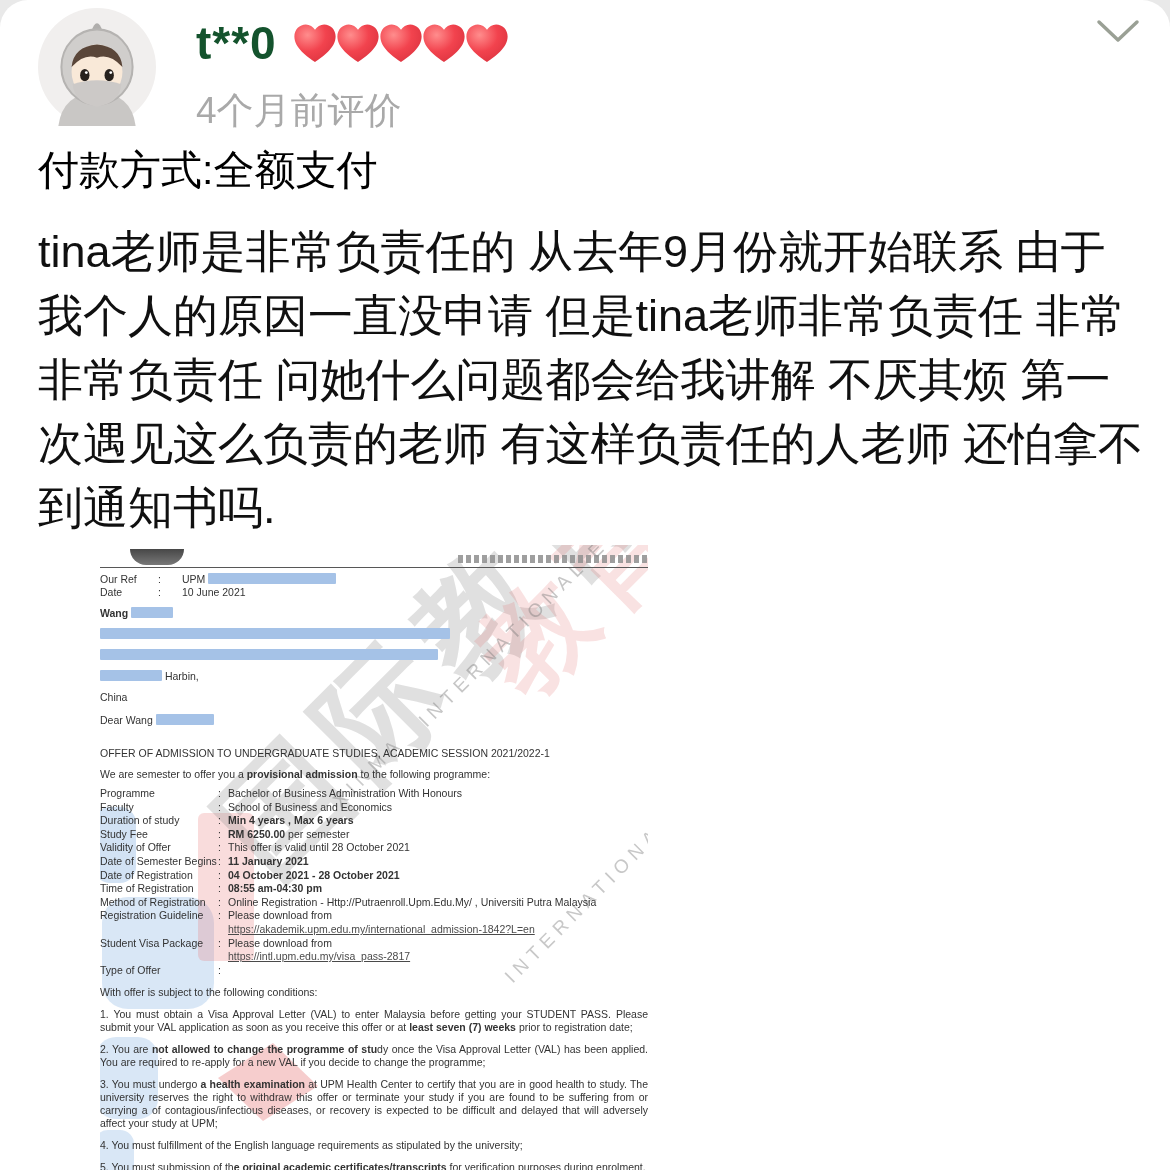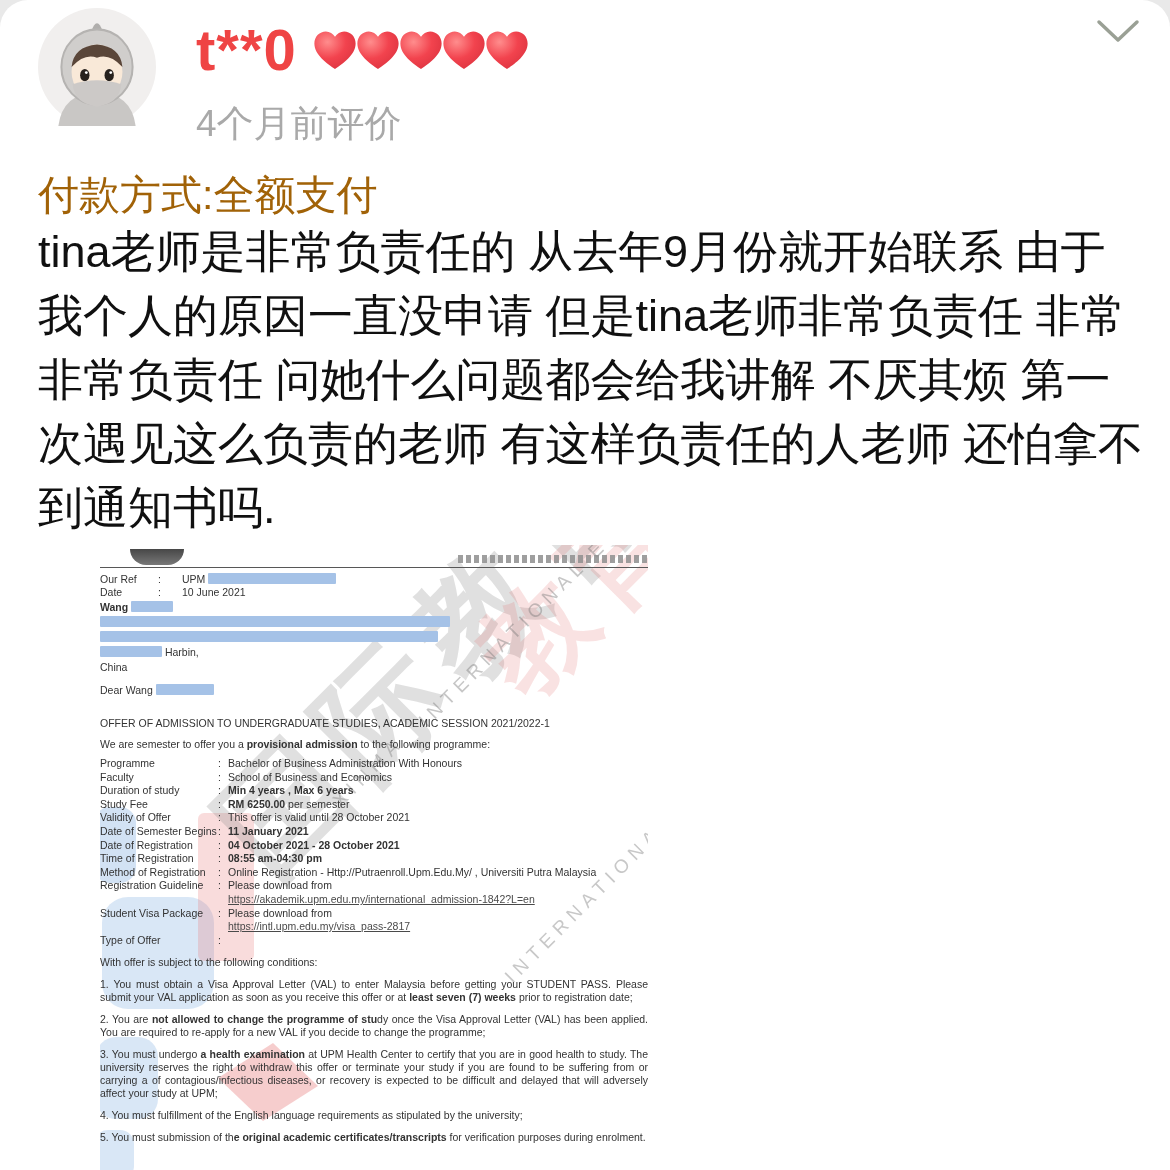--- a/index.html
+++ b/index.html
@@ -3,39 +3,39 @@
 <meta charset="utf-8">
 <style>
   html,body{margin:0;padding:0;background:#e9e9e9;font-family:"Liberation Sans","DejaVu Sans",sans-serif;}
   .card{position:relative;width:1170px;height:1170px;background:#ffffff;border-radius:28px 28px 0 0;overflow:hidden;}
 
   
   .hdr{position:absolute;top:8px;left:38px;display:flex;}
   .avatar{width:118px;height:118px;flex:none;}
   .hdr-text{margin-left:40px;padding-top:8px;}
   .name-row{display:flex;align-items:center;}
-  .username{font-size:58px;font-weight:bold;color:#ef4444;letter-spacing:1px;}
+  .username{font-size:46px;font-weight:bold;color:#14532d;letter-spacing:1px;}
   .hearts{display:flex;margin-left:18px;align-items:center;}
   .hearts svg{width:46px;height:42px;margin-left:-3px;}
   .time{font-size:37px;color:#a9a9a9;margin-top:16px;}
   .chev{position:absolute;top:12px;right:26px;width:52px;height:36px;display:flex;align-items:center;justify-content:center;cursor:pointer;}
-  .payment{position:absolute;top:168px;left:38px;font-size:41px;color:#a16207;}
+  .payment{position:absolute;top:143px;left:38px;font-size:41px;color:#000000;}
   .review{position:absolute;top:220px;left:38px;width:1105px;font-size:45px;line-height:64px;color:#101010;}
 
   
   .doc{position:absolute;left:100px;top:545px;width:548px;height:625px;overflow:hidden;font-size:10.5px;line-height:13px;color:#333;cursor:pointer;}
   .doc-top{height:20px;display:flex;justify-content:space-between;align-items:flex-end;}
   .doc-logo{width:54px;height:16px;margin-left:30px;background:linear-gradient(#474747,#787878);border-radius:0 0 28px 28px;}
   .doc-contact{width:190px;height:8px;margin-bottom:2px;background:repeating-linear-gradient(90deg,#8f8f8f 0 5px,transparent 5px 8px);filter:blur(.7px);opacity:.85;}
   .rule{border-top:1.5px solid #575757;margin:2px 0 5px;}
   .refrow{display:flex;}
   .reflabel{width:58px;flex:none;}
   .refcolon{width:24px;flex:none;}
   .redact{display:inline-block;height:11px;background:#a5c2e7;vertical-align:text-top;border-radius:1px;}
-  .addr{margin-top:2px;}
+  .addr{margin-top:8px;}
   .bold{font-weight:bold;}
   .title{font-weight:normal;margin-top:20px;}
   .intro{margin-top:8px;}
   .dtable{margin-top:6px;}
   .drow{display:flex;margin-top:.6px;}
   .dlabel{width:118px;flex:none;}
   .dcolon{width:10px;flex:none;}
   .dval{flex:1;}
   .dlink{text-decoration:underline;color:#4a4a4a;margin-top:.6px;}
   .sub{ text-align:justify;}

